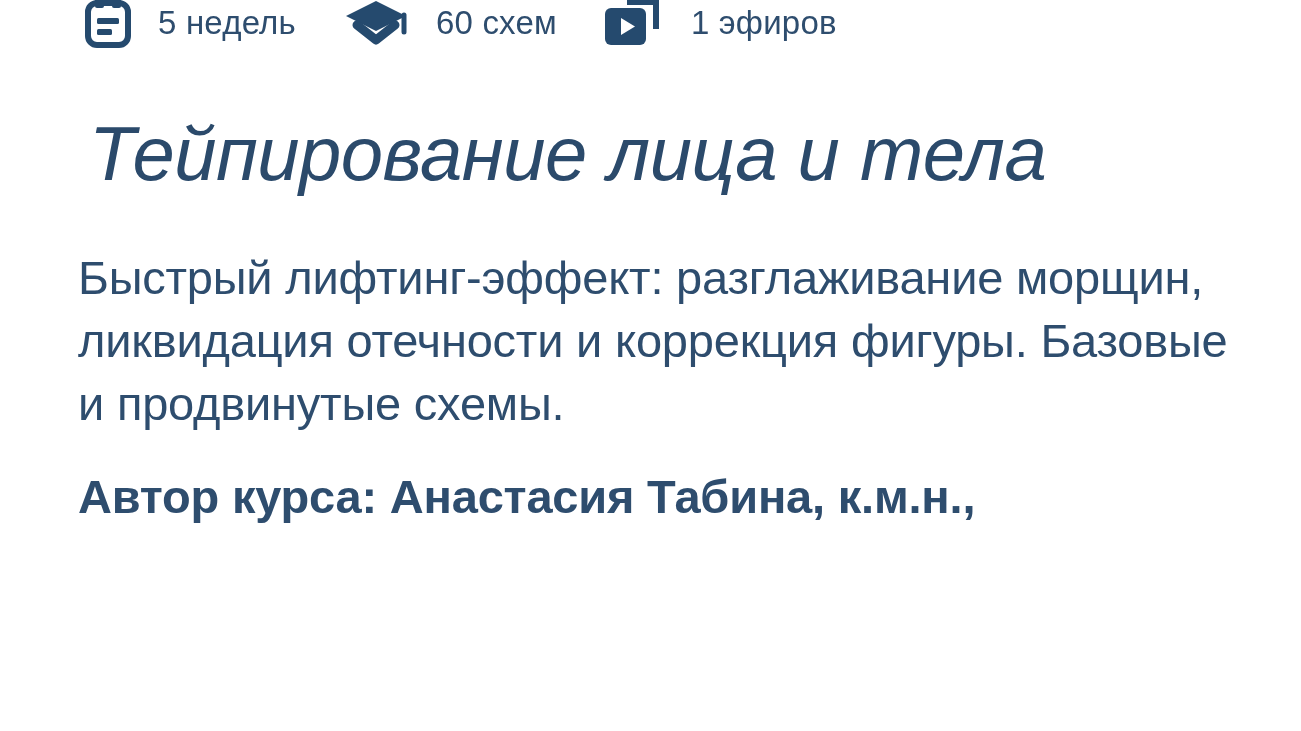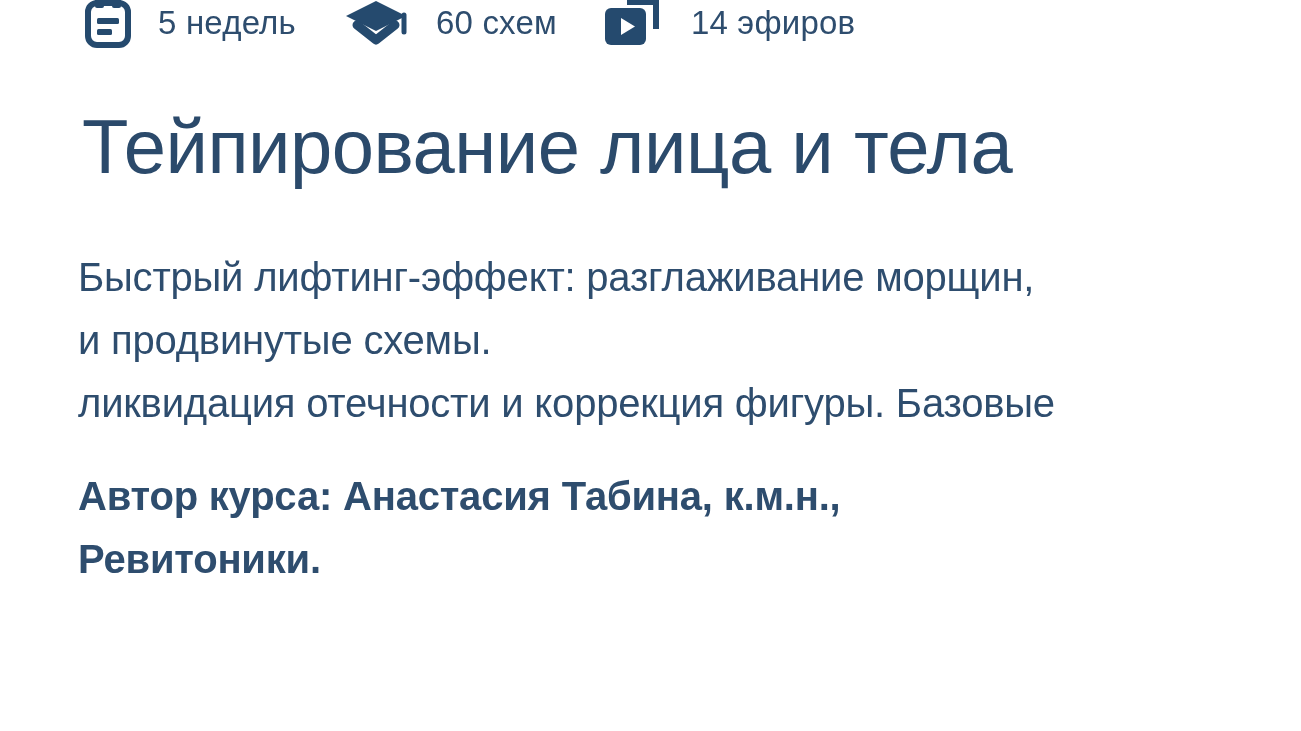--- a/index.html
+++ b/index.html
@@ -41,33 +41,34 @@
     font-weight: 500;
     color: #2e4d6e;
     white-space: nowrap;
     letter-spacing: 0.2px;
   }
   
   .title {
     position: absolute;
     left: 78px;
     top: 105px;
-    margin: 4px;
+    margin: 11px;
     font-size: 76px;
     line-height: 76px;
     font-weight: 400;
     color: #2b4a6b;
     letter-spacing: -0.5px;
     white-space: nowrap;
+    font-style: italic;
   }
   
   .para {
     position: absolute;
     left: 78px;
-    font-size: 40px;
+    font-size: 47px;
     line-height: 63px;
     font-weight: 400;
     color: #2e4d6e;
     letter-spacing: -0.2px;
   }
   .para div { white-space: nowrap; }
   .description { top: 246px; }
   .author { top: 465px; font-weight: bold; }
   
   .cta {
@@ -114,33 +115,32 @@
     </div>
 
     <div class="stat">
       <span class="icon">
         <svg width="62" height="48" viewBox="0 0 62 48" aria-hidden="true">
           <path d="M24,3 H53 V30" fill="none" stroke="currentColor" stroke-width="6"></path>
           <rect x="2" y="9" width="41" height="37" rx="6" fill="currentColor"></rect>
           <polygon points="18,19 32,27.5 18,36" fill="#ffffff"></polygon>
         </svg>
       </span>
-      <span class="stat-label">14 эфиров</span>
+      <span class="stat-label">1 эфиров</span>
     </div>
 
   </div>
 
   <h1 class="title">Тейпирование лица и тела</h1>
 
   <div class="para description">
     <div>Быстрый лифтинг-эффект: разглаживание морщин,</div>
+    <div>ликвидация отечности и коррекция фигуры. Базовые</div>
     <div>и продвинутые схемы.</div>
-    <div>ликвидация отечности и коррекция фигуры. Базовые</div>
   </div>
 
   <div class="para author">
     <div>Автор курса: Анастасия Табина, к.м.н.,</div>
-    <div>Ревитоники.</div>
   </div>
 
   <button class="cta"></button>
 
 </div>
 
 </body></html>

